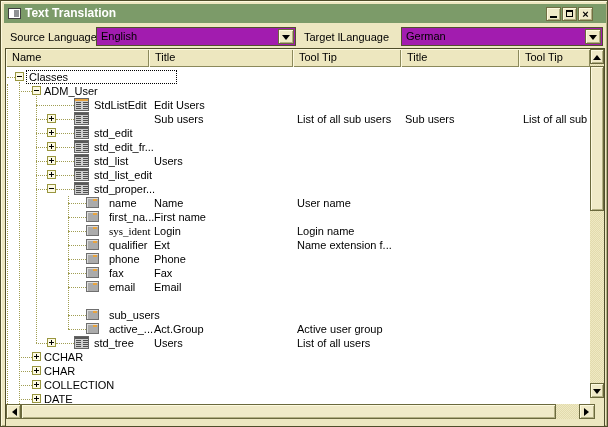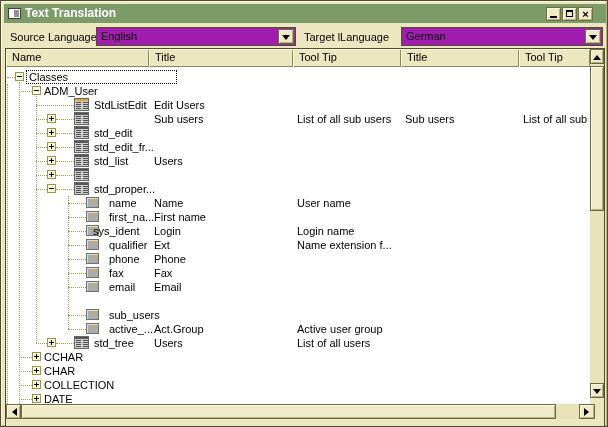--- a/index.html
+++ b/index.html
@@ -206,20 +206,21 @@
           <div class="stub" style="left: 50px; width: 18px;"></div>
           <div class="exp" style="left: 41px;">
             <span class="hb"></span>
             <span class="vb"></span>
           </div>
           <div class="form-icon" style="left: 68px;">
             <span class="hd"></span>
             <span class="c1"></span>
             <span class="c2"></span>
           </div>
+          <span class="cell" style="left: 88px; width: 120px;">std_list_edit</span>
         </div>
         <div class="row" style="top: 115px;">
           <div class="stub" style="left: 30px; width: 11px;"></div>
           <div class="stub" style="left: 50px; width: 18px;"></div>
           <div class="exp" style="left: 41px;">
             <span class="hb"></span>
           </div>
           <div class="form-icon" style="left: 68px;">
             <span class="hd"></span>
             <span class="c1"></span>
@@ -236,21 +237,21 @@
         </div>
         <div class="row" style="top: 143px;">
           <div class="stub" style="left: 62px; width: 18px;"></div>
           <div class="field-icon" style="left: 80px;"></div>
           <span class="cell" style="left: 103px; width: 120px;">first_na...</span>
           <span class="cell" style="left: 148px; width: 138px;">First name</span>
         </div>
         <div class="row" style="top: 157px;">
           <div class="stub" style="left: 62px; width: 18px;"></div>
           <div class="field-icon" style="left: 80px;"></div>
-          <span class="cell" style="left: 87px; width: 120px;">sys_ident</span>
+          <span class="cell" style="left: 103px; width: 120px; font-family: Liberation Serif, serif;">sys_ident</span>
           <span class="cell" style="left: 148px; width: 138px;">Login</span>
           <span class="cell" style="left: 291px; width: 104px;">Login name</span>
         </div>
         <div class="row" style="top: 171px;">
           <div class="stub" style="left: 62px; width: 18px;"></div>
           <div class="field-icon" style="left: 80px;"></div>
           <span class="cell" style="left: 103px; width: 120px;">qualifier</span>
           <span class="cell" style="left: 148px; width: 138px;">Ext</span>
           <span class="cell" style="left: 291px; width: 104px;">Name extension f...</span>
         </div>

